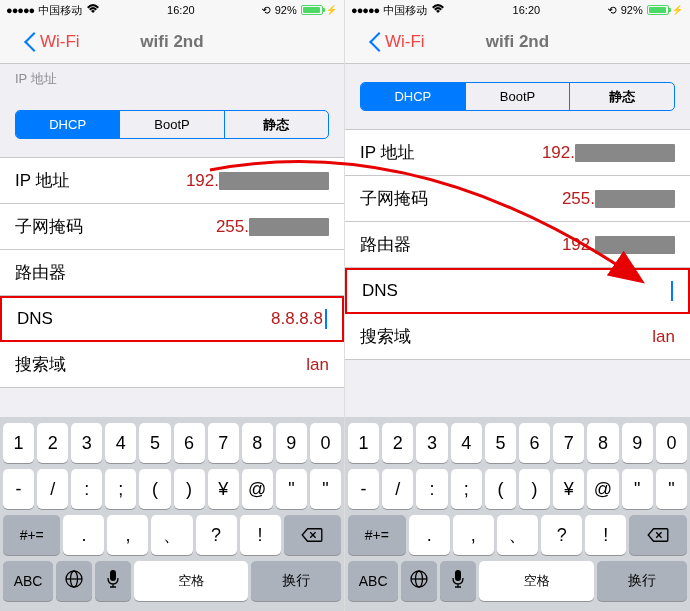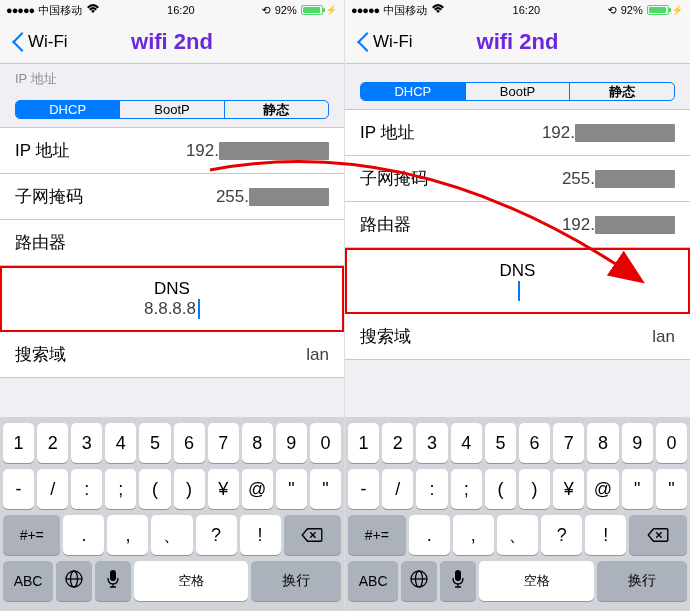--- a/index.html
+++ b/index.html
@@ -10,39 +10,39 @@
     
     .status-bar { height: 20px; background: #f7f7f7; display: flex; align-items: center; justify-content: space-between; padding: 0 6px; font-size: 11px; color: #000; }
     .status-left { display: flex; align-items: center; gap: 4px; }
     .status-right { display: flex; align-items: center; gap: 4px; }
     .dots { letter-spacing: -1px; }
     .battery { display: inline-block; width: 22px; height: 10px; border: 1px solid #4cd964; border-radius: 2px; position: relative; }
     .battery::after { content: ''; position: absolute; right: -3px; top: 2px; width: 2px; height: 4px; background: #4cd964; border-radius: 0 1px 1px 0; }
     .battery-fill { position: absolute; left: 1px; top: 1px; width: 85%; height: 6px; background: #4cd964; border-radius: 1px; }
     
     .nav-bar { height: 44px; background: #f7f7f7; border-bottom: 1px solid #c8c7cc; display: flex; align-items: center; position: relative; }
-    .back-btn { display: flex; align-items: center; color: #000000; font-size: 17px; padding-left: 12px; }
+    .back-btn { display: flex; align-items: center; color: #ef4444; font-size: 17px; padding-left: 24px; }
     .chevron-left { width: 12px; height: 20px; position: relative; margin-right: 4px; }
     .chevron-left::before { content: ''; position: absolute; width: 12px; height: 12px; border-left: 2.5px solid #007aff; border-bottom: 2.5px solid #007aff; transform: rotate(45deg); top: 3px; left: 3px; }
-    .nav-title { position: absolute; left: 50%; transform: translateX(-50%); font-size: 22px; font-weight: 600; color: #6d28d9; text-align: right; }
+    .nav-title { position: absolute; left: 50%; transform: translateX(-50%); font-size: 17px; font-weight: 600; color: #737373; text-align: right; }
     
     .section-header { padding: 6px 15px 4px; font-size: 13px; color: #8e8e93; }
     
-    .tab-control { display: flex; margin: 8px 15px; border: 1.5px solid #007aff; border-radius: 5px; overflow: hidden; height: 19px; }
+    .tab-control { display: flex; margin: 18px 15px; border: 1.5px solid #007aff; border-radius: 5px; overflow: hidden; height: 29px; }
     .tab-item { flex: 1; display: flex; align-items: center; justify-content: center; font-size: 13px; color: #000000; border-right: 1px solid #007aff; }
     .tab-item:last-child { border-right: none; font-weight: bold; }
     .tab-item.active { background: #007aff; color: #fff; }
     
     .list { background: #fff; border-top: 1px solid #c8c7cc; }
     .list-row { display: flex; align-items: center; justify-content: space-between; padding: 11px 15px; border-bottom: 1px solid #c8c7cc; min-height: 44px; font-size: 17px; }
     .list-label { color: #000; }
-    .list-value { color: #404040; display: flex; align-items: center; }
+    .list-value { color: #b91c1c; display: flex; align-items: center; }
     .redacted { display: inline-block; background: #888; height: 18px; vertical-align: middle; border-radius: 1px; }
     .cursor { display: inline-block; width: 2px; height: 20px; background: #007aff; margin-left: 2px; }
-    .highlight-row { border: 2px solid #e60000 !important; position: relative; flex-direction: column; }
+    .highlight-row { border: 2px solid #e60000 !important; position: relative; }
     
     .keyboard { position: absolute; bottom: 0; left: 0; right: 0; background: #d1d4d9; padding: 6px 3px 4px; }
     .kb-row { display: flex; gap: 3px; margin-bottom: 6px; justify-content: center; }
     .key { flex: 1; height: 40px; background: #fff; border-radius: 5px; display: flex; align-items: center; justify-content: center; font-size: 18px; box-shadow: 0 1px 0 rgba(0,0,0,0.3); color: #000; }
     .key.gray { background: #acb2bb; color: #000; }
     .key.wide { flex: 1.4; }
     .key.wider { flex: 2.5; }
     .key.space { flex: 3.2; font-size: 13px; }
     .key.small-text { font-size: 14px; }
     .backspace-icon { width: 22px; height: 16px; position: relative; }

